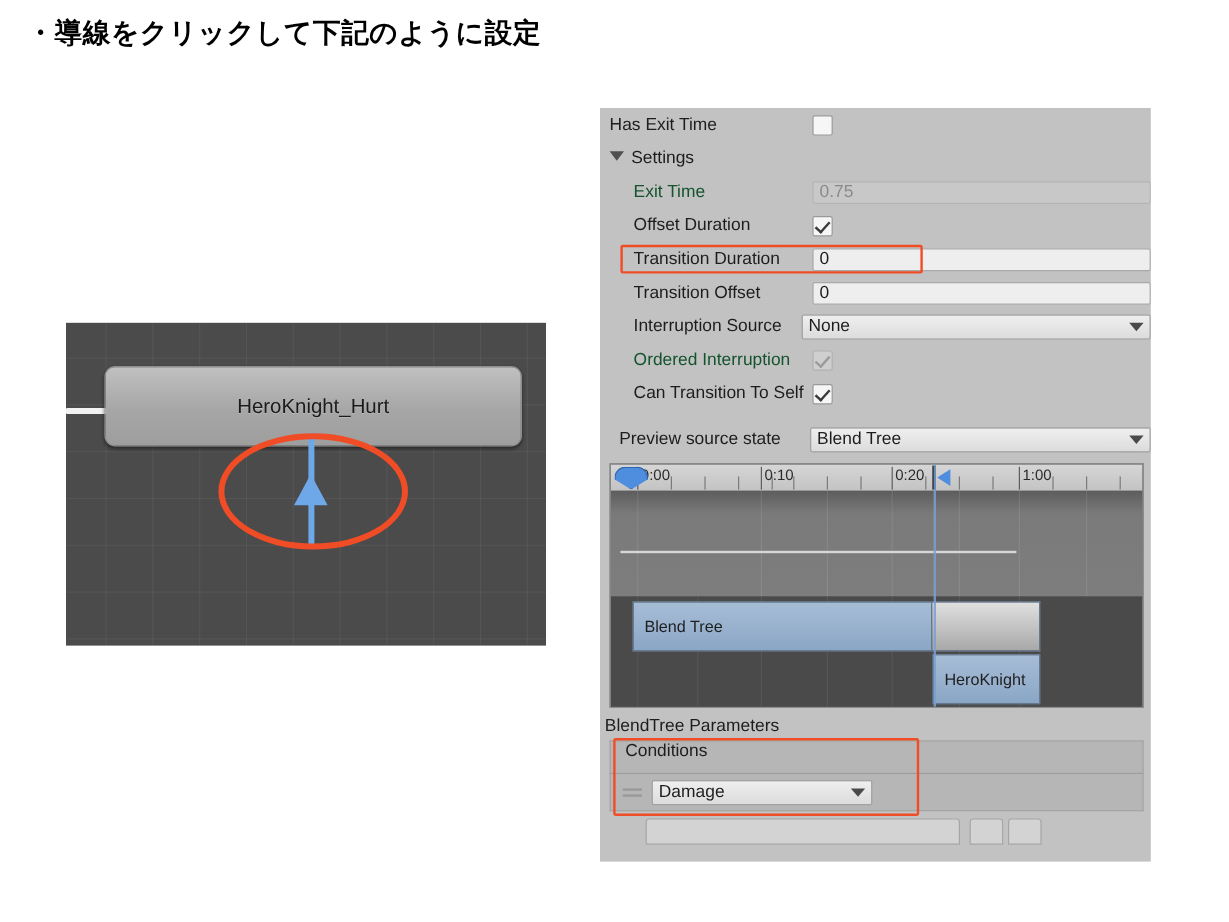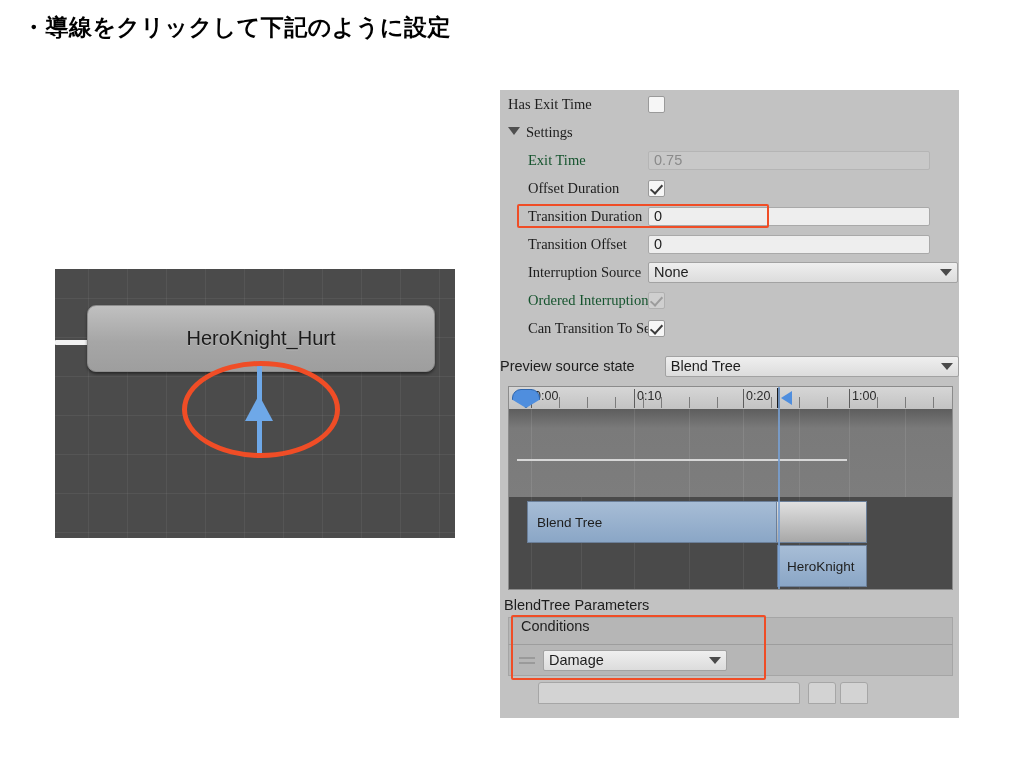--- a/index.html
+++ b/index.html
@@ -30,21 +30,21 @@
     background-size:39px 39px;
     background-position:-6px -10px;
   }
   .incoming-line{
     position:absolute;left:0;top:71px;width:40px;height:5px;
     background:#f2f2f2;border-radius:1px;
   }
   .node{
     position:absolute;border-radius:9px;
     display:flex;align-items:center;justify-content:center;
-    font-size:20px;color:#1b1b1b;
+    font-size:17px;color:#1b1b1b;
     box-shadow:0 2px 3px rgba(0,0,0,.45);
     text-shadow:0 1px 0 rgba(255,255,255,.25);
   }
   .node-hurt{
     left:32px;top:36px;width:346px;height:65px;
     background:linear-gradient(#c0c0c0,#a6a6a6 55%,#9e9e9e);
     border:1px solid #8d8d8d;
   }
   .node-any{
     left:65px;top:184px;width:280px;height:50px;
@@ -69,22 +69,22 @@
   }
 
   
   .inspector{
     position:absolute;left:500px;top:90px;width:459px;height:628px;
     background:#c2c2c2;overflow:hidden;
     font-size:14.5px;color:#1d1d1d;
   }
   .row{position:relative;height:28px;display:flex;align-items:center;}
   .row .lbl{
-    padding-left:28px;width:148px;box-sizing:border-box;
-    white-space:nowrap;overflow:hidden;font-family:Liberation Serif, serif;
+    padding-left:28px;width:177px;box-sizing:border-box;
+    white-space:nowrap;overflow:hidden;
   }
   .row .lbl.root{padding-left:8px;}
   .row .lbl.dim{color:#14532d;}
   .foldout-tri{
     display:inline-block;width:0;height:0;margin-right:6px;
     border-left:6px solid transparent;border-right:6px solid transparent;
     border-top:8px solid #4f4f4f;vertical-align:2px;
   }
   .chk{
     width:17px;height:17px;background:#f6f6f6;border:1px solid #9a9a9a;
@@ -114,21 +114,21 @@
     width:0;height:0;border-left:6px solid transparent;
     border-right:6px solid transparent;border-top:7px solid #4a4a4a;
   }
   .hl-box{
     position:absolute;border:2px solid #f04d26;border-radius:2px;
     box-sizing:border-box;pointer-events:none;
   }
 
   
   .preview-row{height:30px;display:flex;align-items:center;}
-  .preview-row .lbl{padding-left:0;width:174px;}
+  .preview-row .lbl{padding-left:16px;width:174px;}
 
   
   .timeline{
     margin:5px 6px 0 8px;width:445px;height:204px;
     background:#6f6f6f;border:1px solid #8b8b8b;box-sizing:border-box;
     position:relative;overflow:hidden;
   }
   .ruler{
     position:absolute;left:0;top:0;width:100%;height:22px;
     background:linear-gradient(#d6d6d6,#c3c3c3);

